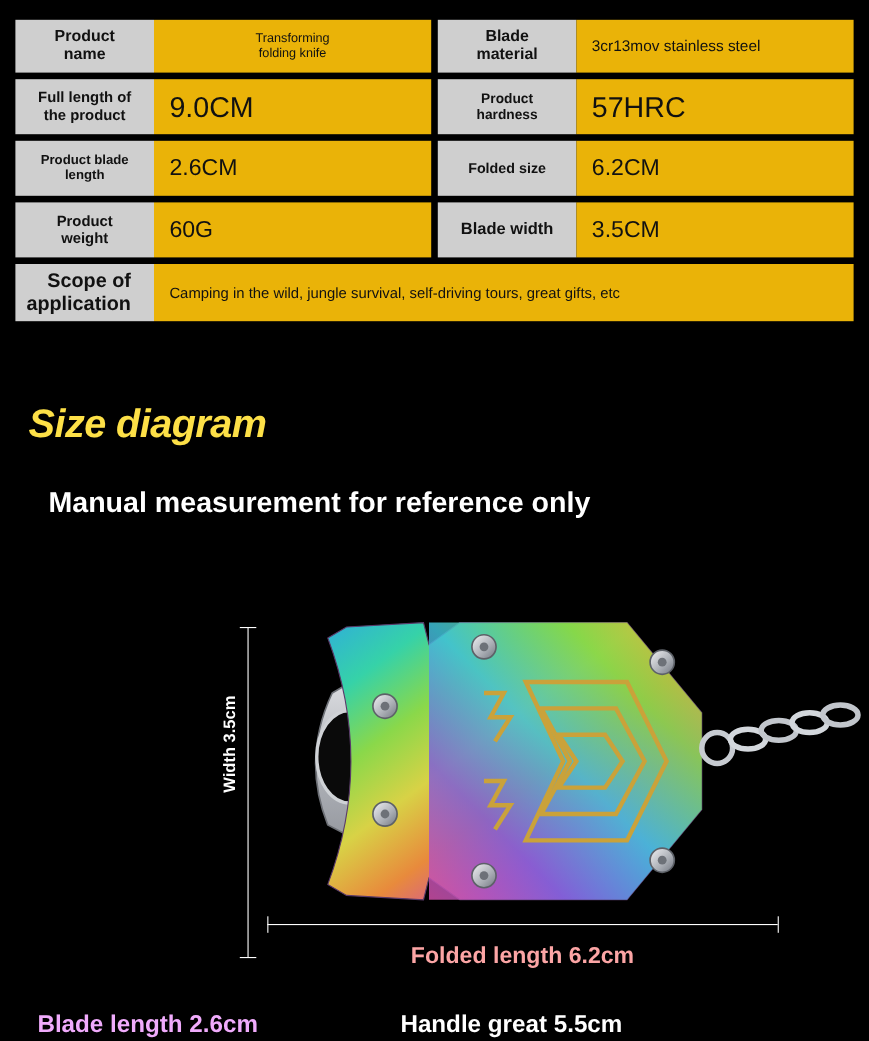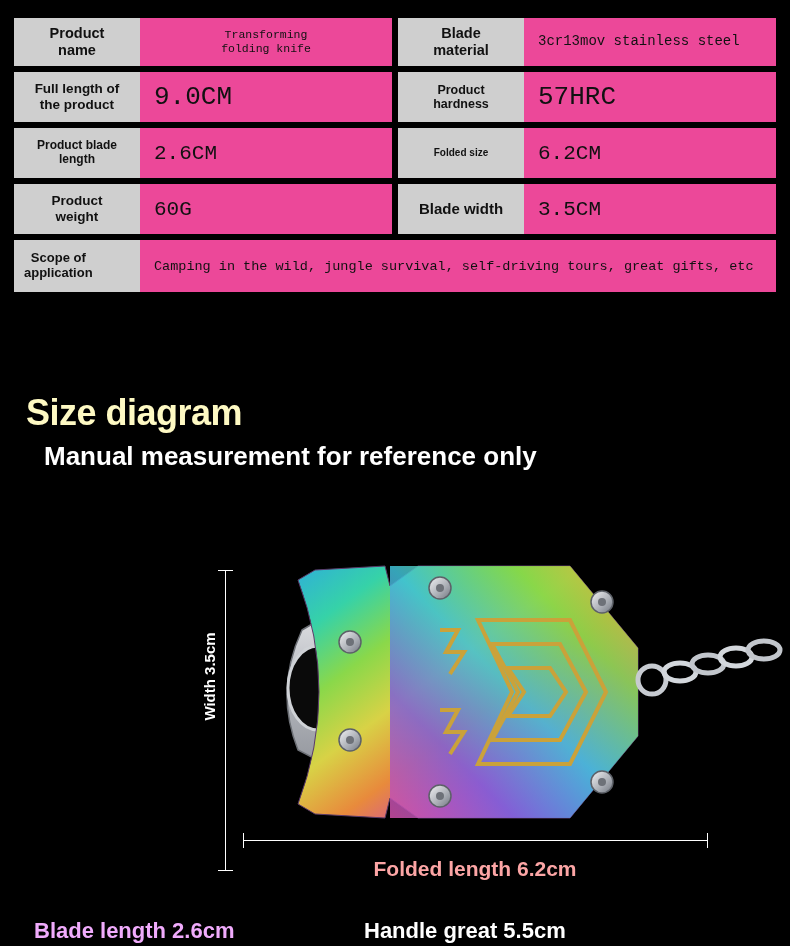--- a/index.html
+++ b/index.html
@@ -41,63 +41,63 @@
     display: flex;
     align-items: center;
     justify-content: center;
     text-align: center;
     line-height: 1.15;
     padding: 4px 20px;
     width: 126px;
     flex: 0 0 126px;
   }
   .spec-value {
-    background: #ec4899;
+    background: #eab308;
     color: #111;
     display: flex;
     align-items: center;
     padding: 4px 14px;
     flex: 1 1 auto;
-    font-family: Liberation Mono, monospace;
   }
   .r1 { height: 48px; }
   .r2 { height: 50px; }
   .r3 { height: 50px; }
   .r4 { height: 50px; }
   .r5 { height: 52px; }
 
   .r1 .spec-label { font-size: 14.5px; }
   .r1 .spec-value { font-size: 11.5px; justify-content: center; text-align: center; line-height: 1.25; }
   .r1 .spec-pair.right .spec-value { font-size: 14px; justify-content: flex-start; text-align: left; }
 
   .r2 .spec-label { font-size: 13.5px; }
   .r2 .spec-value { font-size: 26px; }
   .r2 .spec-pair.right .spec-label { font-size: 12.5px; }
 
   .r3 .spec-label { font-size: 12px; }
   .r3 .spec-value { font-size: 21px; }
-  .r3 .spec-pair.right .spec-label { font-size: 10px; }
+  .r3 .spec-pair.right .spec-label { font-size: 13px; }
 
   .r4 .spec-label { font-size: 13.5px; }
   .r4 .spec-value { font-size: 21px; text-align: center; }
   .r4 .spec-pair.right .spec-label { font-size: 15px; }
 
-  .r5 .spec-label { font-size: 13px; justify-content: flex-start; text-align: center; padding-left: 10px; }
+  .r5 .spec-label { font-size: 18px; justify-content: flex-start; text-align: right; padding-left: 10px; }
   .r5 .spec-value { font-size: 13.5px; }
   .wide-value { width: 636px; flex: 0 0 636px; }
 
   
   .size-diagram-title {
     position: absolute;
     left: 26px;
-    top: 392px;
-    color: #fef9c3;
+    top: 364px;
+    color: #fde047;
     font-size: 36px;
     font-weight: bold;
     letter-spacing: -0.5px;
+    font-style: italic;
   }
   .manual-note {
     position: absolute;
     left: 44px;
     top: 441px;
     color: #ffffff;
     font-size: 26px;
     font-weight: bold;
     text-align: right;
   }

